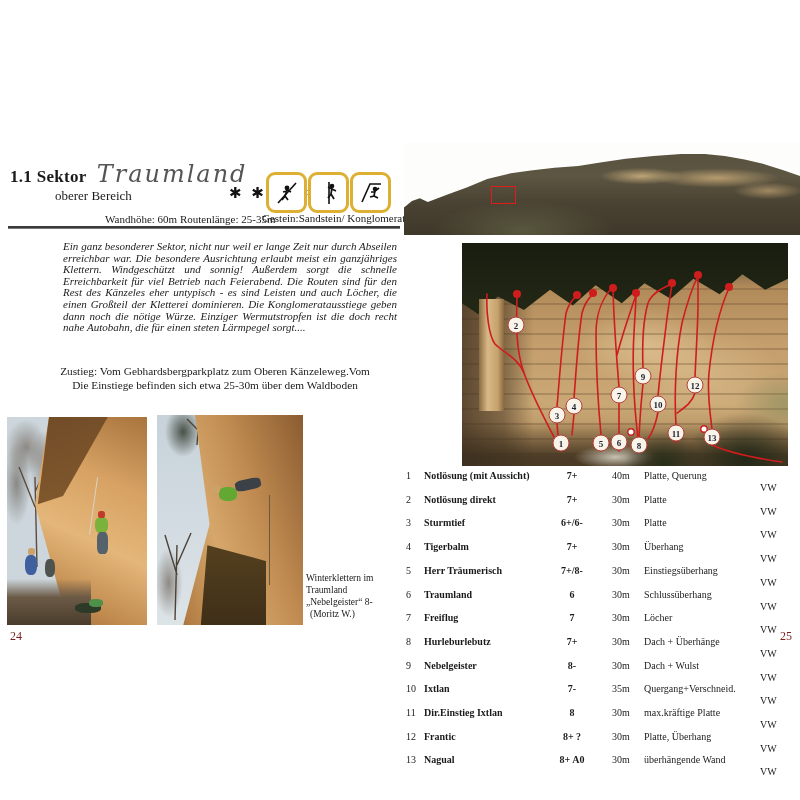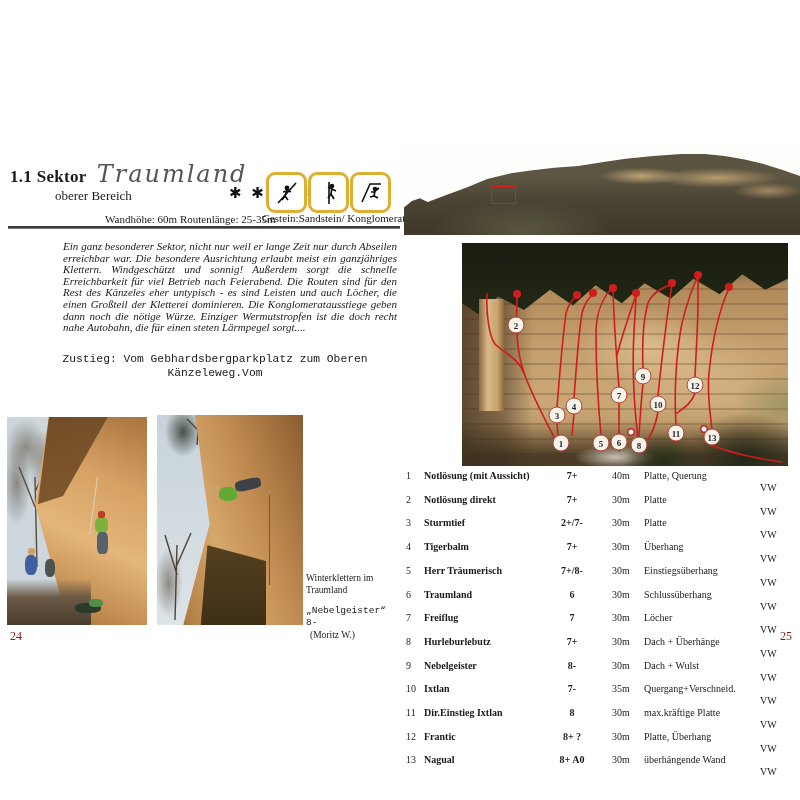--- a/index.html
+++ b/index.html
@@ -17,22 +17,22 @@
   #stars{left:229px;top:184px;font-size:15px;letter-spacing:3px;color:#111;}
   .iconbox{top:172px;width:35px;height:35px;border:3px solid #ddb033;border-radius:9px;
            background:#fff;display:flex;align-items:center;justify-content:center;}
   #rock-info{left:262px;top:212px;font-size:11px;}
   #header-rule{left:8px;top:226px;width:392px;height:2px;background:#3a3a3a;
                border-bottom:1px solid #777;}
 
   
   #description{left:63px;top:241px;width:334px;font-size:11px;line-height:11.6px;
                font-style:italic;text-align:justify;}
-  #approach{left:30px;top:353px;width:370px;font-size:11.3px;line-height:13.8px;
-            text-align:center;font-family:Liberation Mono, monospace;}
+  #approach{left:30px;top:365px;width:370px;font-size:11.3px;line-height:13.8px;
+            text-align:center;}
 
   
   .photo{overflow:hidden;}
   #photo1{left:7px;top:417px;width:140px;height:208px;background:#ccd6dc;}
   #photo2{left:157px;top:415px;width:146px;height:210px;background:#cfd9e0;}
   .rock1{position:absolute;inset:0;
          clip-path:polygon(30% 0,100% 0,100% 100%,44% 100%,20% 42%);
          background:linear-gradient(205deg,#a9743d 0%,#d7a264 30%,#e4b679 55%,#c08a4e 80%,#8f6233 100%);}
   .rock1b{position:absolute;left:0;top:0;width:100%;height:100%;
           clip-path:polygon(30% 0,72% 0,40% 38%,22% 42%);
@@ -53,21 +53,21 @@
        radial-gradient(ellipse 20px 50px at 20% 80%,rgba(80,66,52,.55),transparent 70%),
        linear-gradient(180deg,#c7d2da,#dde4e8);}
   .rock2{position:absolute;inset:0;
          clip-path:polygon(26% 0,100% 0,100% 100%,18% 100%,36% 52%);
          background:linear-gradient(250deg,#8a5c30 0%,#c08b51 35%,#d6a76b 60%,#b37d44 85%,#7c5228 100%);}
   .rock2shadow{position:absolute;left:30%;bottom:0;width:45%;height:38%;
          clip-path:polygon(10% 0,100% 20%,100% 100%,0 100%);
          background:linear-gradient(180deg,#54401f,#3f2f18);}
 
   #photo-caption{left:306px;top:572px;width:96px;font-size:9.5px;line-height:12px;}
-  #photo-caption .cap2{margin-top:9px;font-family:Liberation Mono, monospace;}
+  #photo-caption .cap2{}
 
   .pagenum{font-size:12px;color:#7f1d1d;}
   #pagenum-left{left:10px;top:629px;}
   #pagenum-right{left:780px;top:629px;}
 
   
   #panorama{left:404px;top:143px;width:396px;height:92px;background:#fdfdfc;}
   #pano-hill{position:absolute;inset:0;
     clip-path:polygon(0% 100%,0% 70%,2% 63%,4% 60%,6% 64%,11% 56%,16% 48%,21% 39%,27% 33%,32% 30%,38% 27%,44% 25%,50% 21%,56% 17%,63% 14%,70% 12%,76% 12%,81% 14%,86% 18%,91% 23%,96% 30%,100% 36%,100% 100%);
     background:
@@ -146,20 +146,21 @@
     <path d="M17 11 L16 16 L12 17 M16 16 L20 18 M17 11 L21 8 M17 12 L13 12" stroke="#111" stroke-width="1.7" fill="none"></path>
   </svg>
 </div>
 <div class="abs" id="rock-info">Gestein:Sandstein/ Konglomerat</div>
 <div class="abs" id="header-rule"></div>
 
 <div class="abs" id="description">Ein ganz besonderer Sektor, nicht nur weil er lange Zeit nur durch Abseilen erreichbar war. Die besondere Ausrichtung erlaubt meist ein ganzjähriges Klettern. Windgeschützt und sonnig! Außerdem sorgt die schnelle Erreichbarkeit für viel Betrieb nach Feierabend. Die Routen sind für den Rest des Känzeles eher untypisch - es sind Leisten und auch Löcher, die einen Großteil der Kletterei dominieren. Die Konglomeratausstiege geben dann noch die nötige Würze. Einziger Wermutstropfen ist die doch recht nahe Autobahn, die für einen steten Lärmpegel sorgt....</div>
 
 <div class="abs" id="approach">
   <div>Zustieg: Vom Gebhardsbergparkplatz zum Oberen Känzeleweg.Vom</div>
+  <div>Die Einstiege befinden sich etwa 25-30m über dem Waldboden</div>
 </div>
 
 <div class="abs photo" id="photo1">
   <div class="treepatch"></div>
   <svg class="abs" style="left:0;top:0" width="140" height="208">
     <path d="M30 150 L28 60 M28 90 L12 50 M28 75 L44 40 M55 160 L52 80 M52 110 L66 70 M52 100 L40 62" stroke="#5c4c3e" stroke-width="1.4" fill="none"></path>
   </svg>
   <div class="rock1"></div>
   <div class="rock1b"></div>
   <div class="rope" style="left:86px;top:60px;height:58px;transform:rotate(8deg);"></div>
@@ -267,21 +268,21 @@
         <span class="tc tc-no">2</span>
         <span class="tc tc-name">Notlösung direkt</span>
         <span class="tc tc-grade">7+</span>
         <span class="tc tc-len">30m</span>
         <span class="tc tc-char">Platte</span>
         <span class="tc tc-style">VW</span>
       </div>
       <div class="troute">
         <span class="tc tc-no">3</span>
         <span class="tc tc-name">Sturmtief</span>
-        <span class="tc tc-grade">2+/7-</span>
+        <span class="tc tc-grade">6+/6-</span>
         <span class="tc tc-len">30m</span>
         <span class="tc tc-char">Platte</span>
         <span class="tc tc-style">VW</span>
       </div>
       <div class="troute">
         <span class="tc tc-no">4</span>
         <span class="tc tc-name">Tigerbalm</span>
         <span class="tc tc-grade">7+</span>
         <span class="tc tc-len">30m</span>
         <span class="tc tc-char">Überhang</span>

